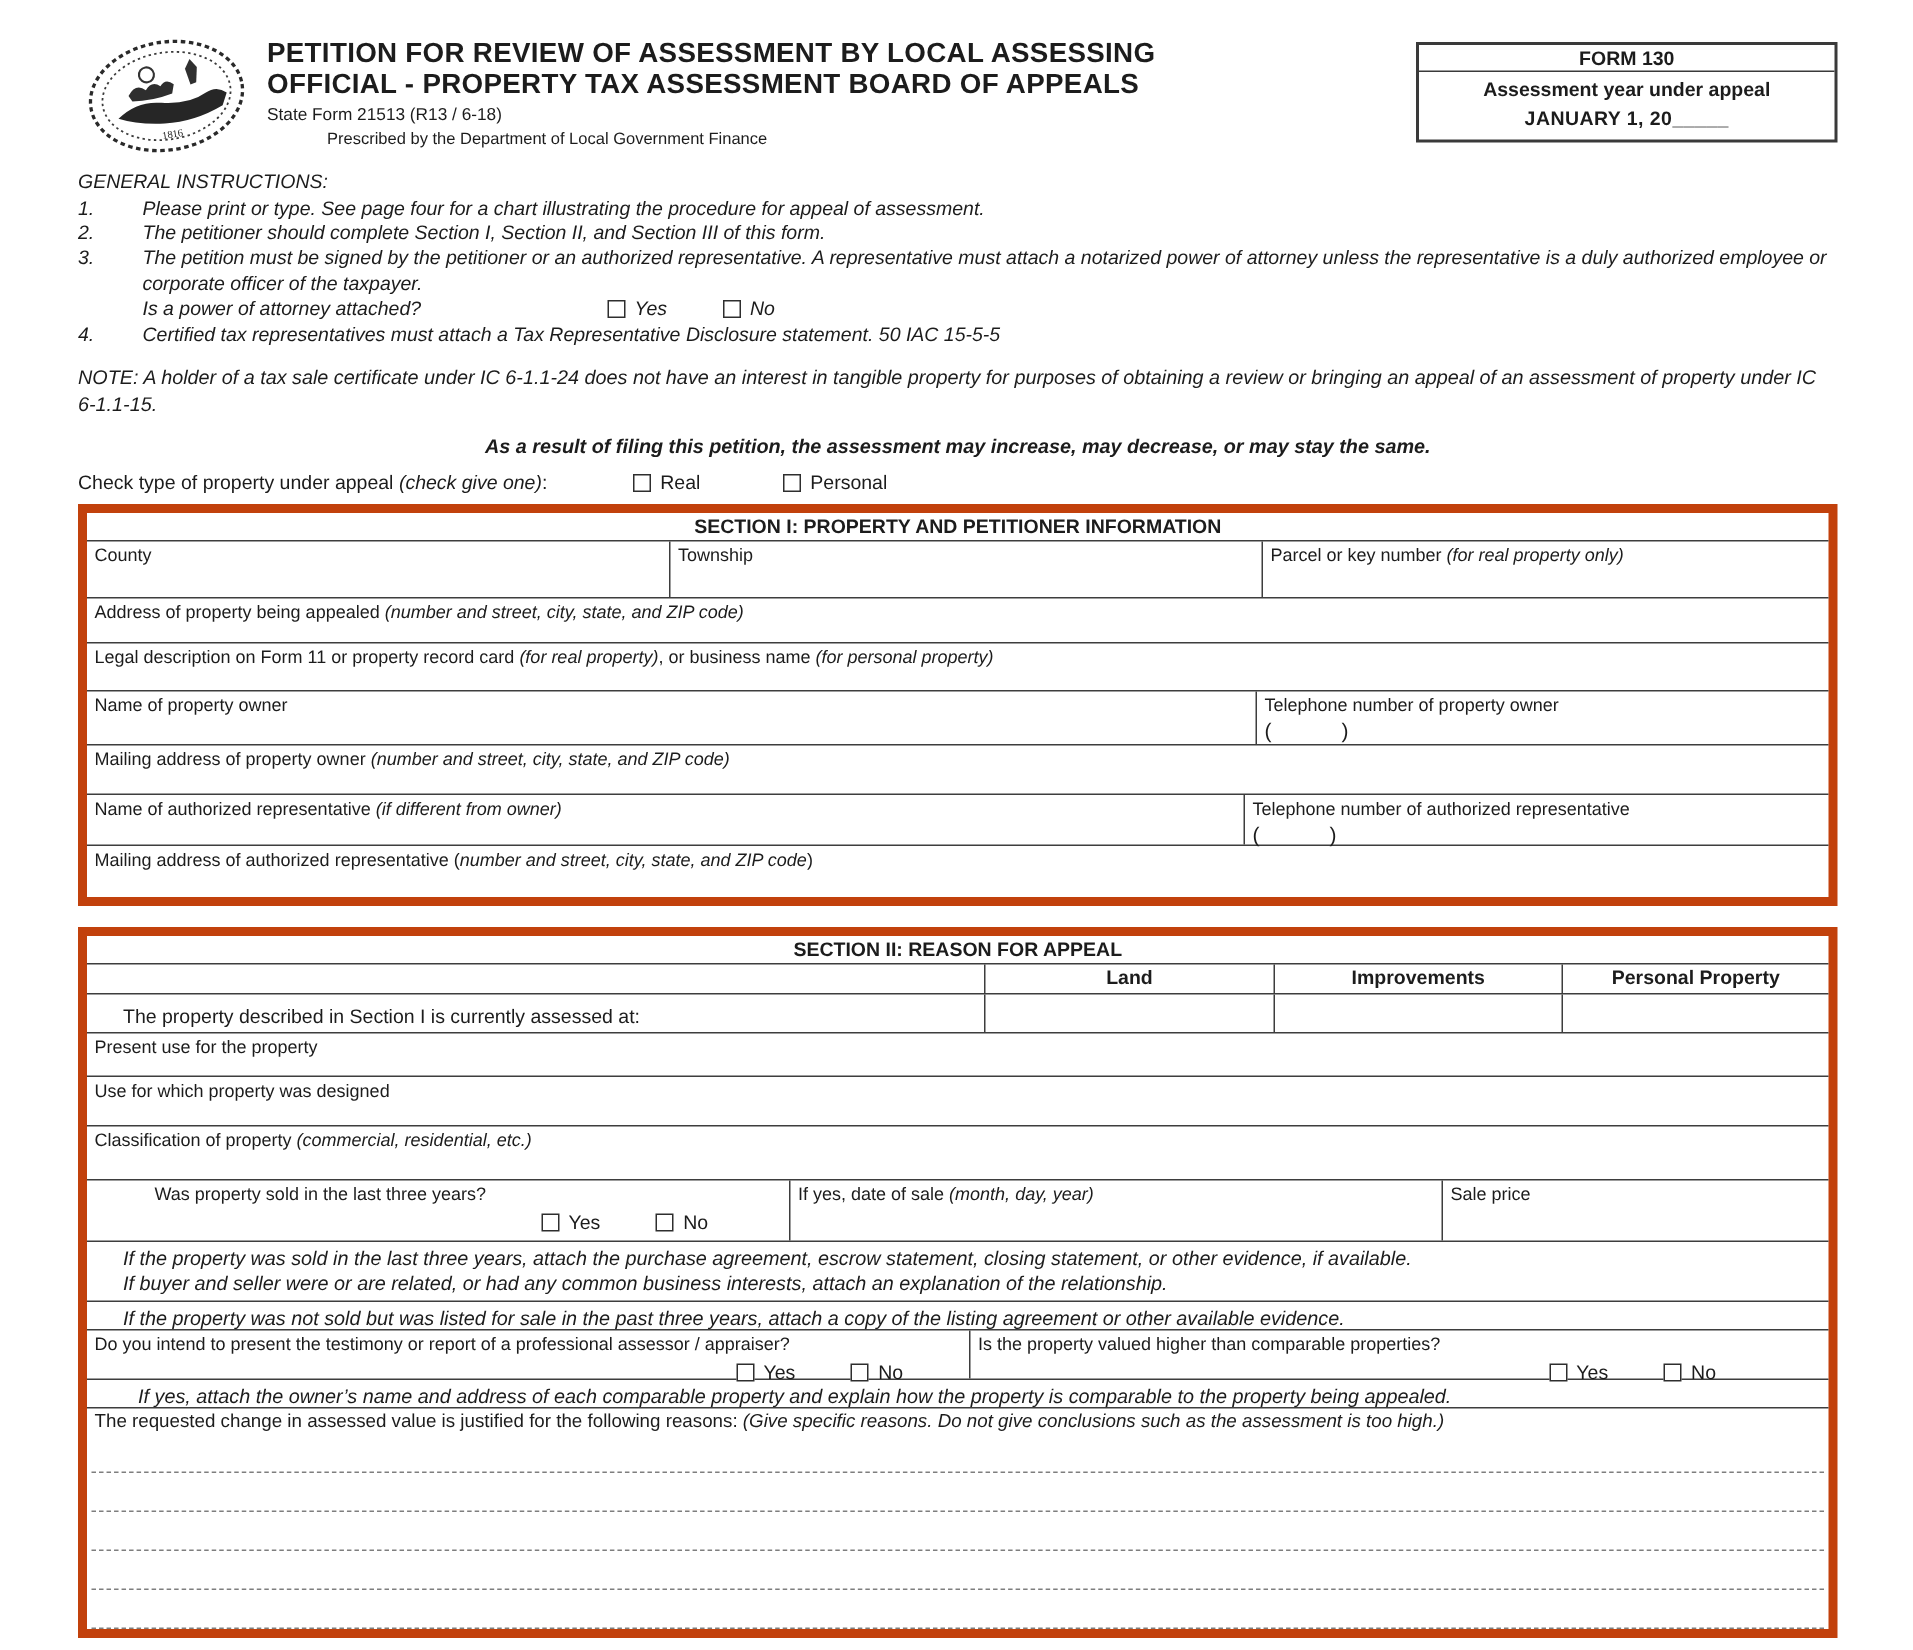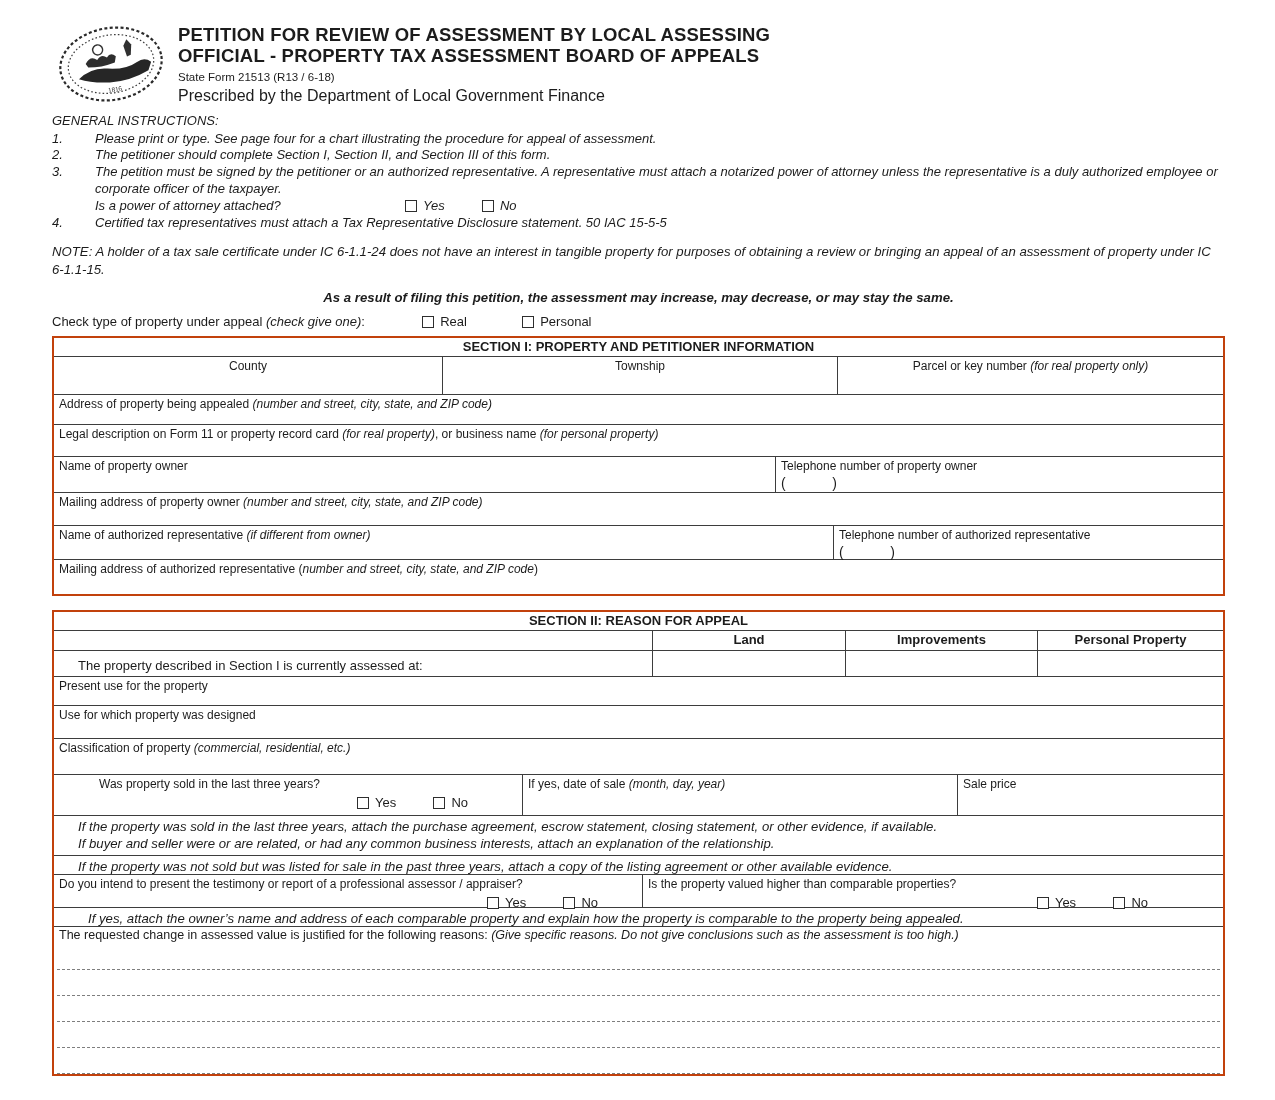--- a/index.html
+++ b/index.html
@@ -10,21 +10,21 @@
     -webkit-font-smoothing:antialiased;
   }
   .page { position:relative; box-sizing:border-box; padding:18px 50px 0 52px; }
 
   
   .hdr { display:flex; align-items:flex-start; }
   .sealwrap { flex:none; width:118px; height:88px; }
   .titleblk { margin-left:8px; padding-top:6px; width:720px; }
   .title { font-weight:bold; font-size:18.5px; line-height:1.16; letter-spacing:0.2px; }
   .sub { font-size:11.5px; margin-top:4px; }
-  .sub2 { font-size:16px; margin-top:4px; }
+  .sub2 { font-size:11px; margin-top:4px;margin-left:40px; }
   .formbox { margin-left:auto; width:277px; border:2px solid #3a3a3a; text-align:center; margin-top:10px; }
   .formbox .fno { font-weight:bold; font-size:13px; border-bottom:1.5px solid #3a3a3a; padding:1px 0; }
   .formbox .ay  { font-weight:bold; font-size:13px; padding:4px 0 0; }
   .formbox .jan { font-weight:bold; font-size:13px; padding:4px 0 7px; letter-spacing:0.3px; }
 
   
   .gi { font-style:italic; font-size:13px; margin-top:7px; line-height:1.28; }
   .gi-h { margin-bottom:1px; }
   .gi-row { display:flex; }
   .gi-num { width:43px; flex:none; }
@@ -36,29 +36,29 @@
         vertical-align:-2px; margin-right:6px; box-sizing:border-box; }
   .cbgroup { white-space:nowrap; }
   .cbgap { display:inline-block; width:30px; }
 
   .note { font-style:italic; font-size:13.2px; margin-top:12px; line-height:1.35; }
   .result { font-weight:bold; font-style:italic; text-align:center; font-size:13.2px; margin:11px 0 9px; }
   .checktype { font-size:13px; margin:0 0 7px; }
   .it { font-style:italic; }
 
   
-  .box { border:2px solid #c2410c; }
+  .box { border:6px solid #c2410c; }
   .sechdr { font-weight:bold; font-size:13px; text-align:center; padding:1px 0 2px; }
   .frow { border-top:1.5px solid #3d3d3d; display:flex; }
   .cell { padding:2px 5px; box-sizing:border-box; font-size:12px; line-height:1.25; }
   .cell + .cell { border-left:1.5px solid #3d3d3d; }
   .w388 { width:388px; flex:none; }
   .w395 { width:395px; flex:none; }
   .flex1 { flex:1; }
-  .h37 { height:37px;text-align:center; } .h29 { height:29px; } .h31 { height:31px; }
+  .h37 { height:37px; } .h29 { height:29px; } .h31 { height:31px; }
   .h35 { height:35px; } .h32 { height:32px; } .h33 { height:33px; } .h34 { height:34px; }
   .phone-parens { display:block; white-space:pre; font-size:14px; margin-top:1px; }
 
   
   .s2colhead { font-weight:bold; font-size:13px; text-align:center; padding:1px 0 2px; }
   .c598 { width:598px; flex:none; }
   .c193 { width:193px; flex:none; }
   .c192 { width:192px; flex:none; }
   .asslbl { font-size:13px; padding:7px 5px 2px 24px; }
   .h25 { height:25px; } .h28 { height:28px; } .h40 { height:40px;margin-left:40px; }
@@ -91,20 +91,25 @@
       </svg>
     </div>
     <div class="titleblk">
       <div class="title">
         <div>PETITION FOR REVIEW OF ASSESSMENT BY LOCAL ASSESSING</div>
         <div>OFFICIAL - PROPERTY TAX ASSESSMENT BOARD OF APPEALS</div>
       </div>
       <div class="sub">State Form 21513 (R13 / 6-18)</div>
       <div class="sub2">Prescribed by the Department of Local Government Finance</div>
     </div>
+    <div class="formbox">
+      <div class="fno">FORM 130</div>
+      <div class="ay">Assessment year under appeal</div>
+      <div class="jan">JANUARY 1, 20_____</div>
+    </div>
   </div>
 
   <div class="gi">
     <div class="gi-h">GENERAL INSTRUCTIONS:</div>
     <div class="gi-row">
       <span class="gi-num">1.</span>
       <span class="gi-text">Please print or type.  See page four for a chart illustrating the procedure for appeal of assessment.</span>
     </div>
     <div class="gi-row">
       <span class="gi-num">2.</span>
@@ -166,21 +171,21 @@
     <div class="frow">
       <div class="cell flex1 h31">
         <span>Legal description on Form 11 or property record card </span><span class="it">(for real property)</span><span>, or business name </span><span class="it">(for personal property)</span>
       </div>
     </div>
 
     <div class="frow">
       <div class="cell flex1 h35">
         <span>Name of property owner</span>
       </div>
-      <div class="cell h35" style="width:448px;flex:none;">
+      <div class="cell h35" style="width:382px;flex:none;">
         <span>Telephone number of property owner</span>
         <span class="phone-parens">(            )</span>
       </div>
     </div>
 
     <div class="frow">
       <div class="cell flex1 h32">
         <span>Mailing address of property owner </span><span class="it">(number and street, city, state, and ZIP code)</span>
       </div>
     </div>

